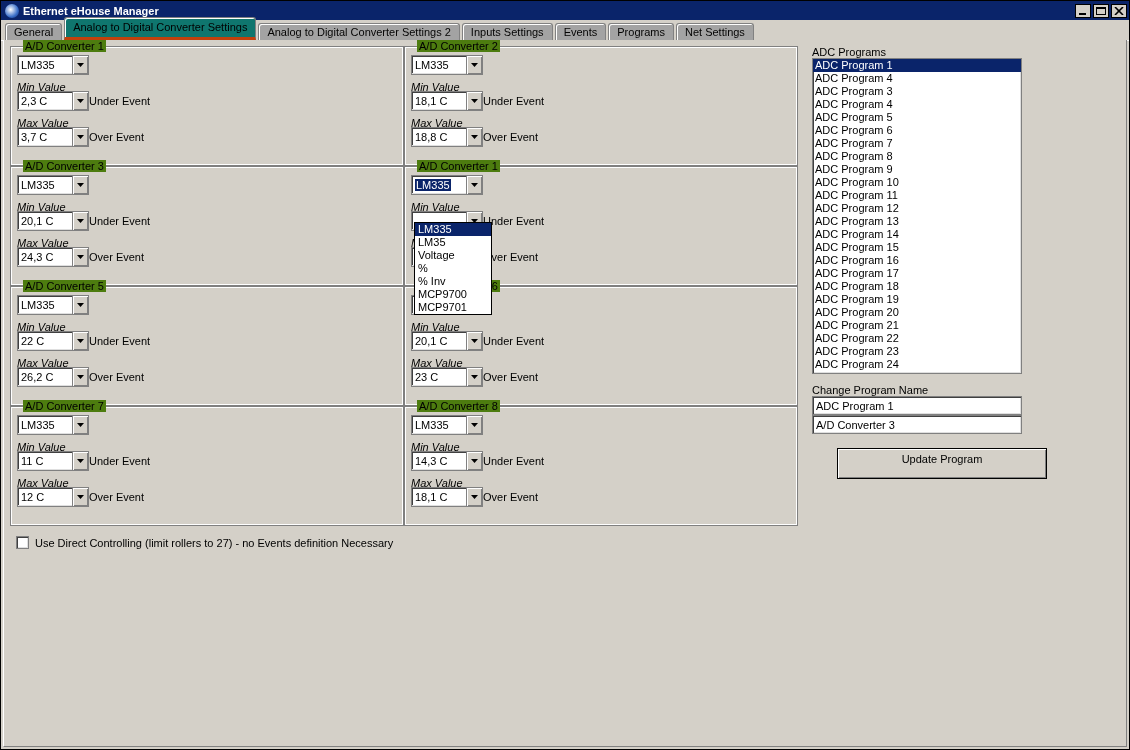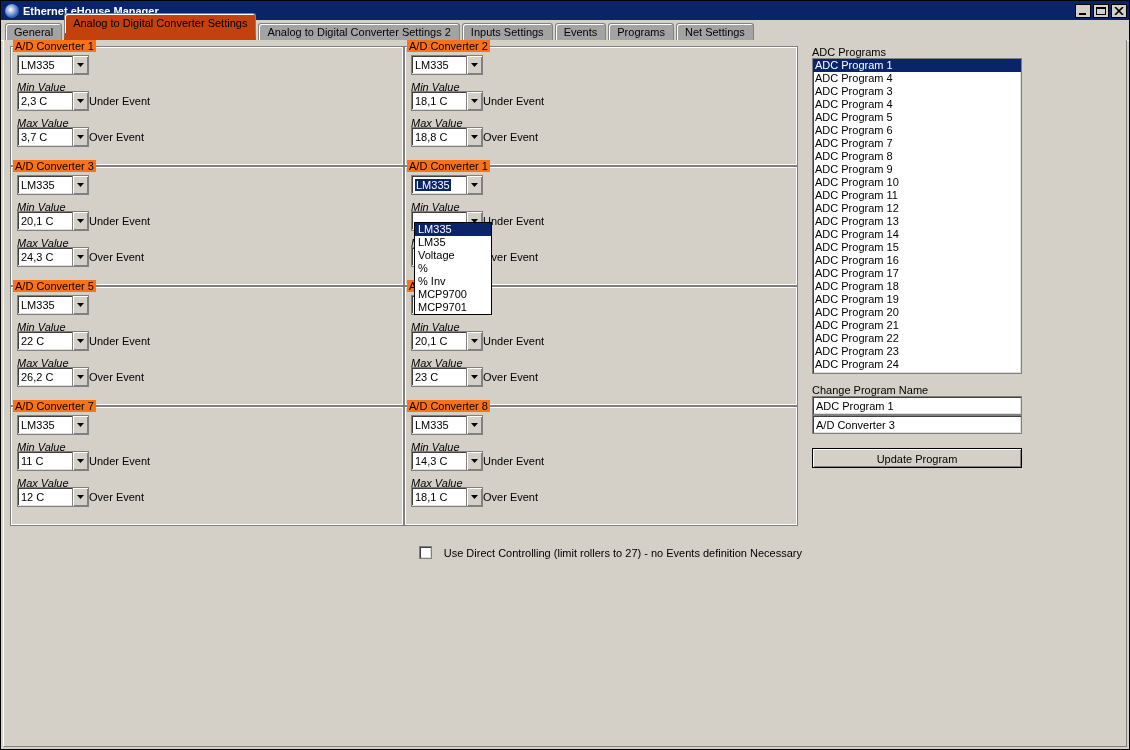--- a/index.html
+++ b/index.html
@@ -69,22 +69,22 @@
     margin-right: 2px;
     position: relative;
     top: 1px;
     color: #000;
     cursor: default;
     border-top-left-radius: 3px;
     border-top-right-radius: 3px;
     box-shadow: inset 1px 1px 0 #fff;
   }
   .tab.active {
-    background: #c2410c;
-    border-bottom: 7px solid #c2410c;
+    background: #0f766e;
+    border-bottom: 3px solid #c2410c;
     top: 0px;
     padding-top: 3px;
     padding-bottom: 4px;
     z-index: 2;
   }
   .tab.inactive {
     opacity: .98;
   }
   .tabpage {
     position: absolute;
@@ -106,22 +106,22 @@
     margin: 6px 4px 4px 6px;
   }
   .groupbox {
     position: relative;
     border: 1px solid #808080;
     box-shadow: inset -1px -1px 0 #fff, inset 1px 1px 0 #fff;
     margin: 0; padding: 8px 6px 4px 6px;
   }
   .group-title {
     position: absolute;
-    top: -7px; left: 2px;
-    background: #f97316;
+    top: -7px; left: 12px;
+    background: #4d7c0f;
     padding: 0 2px;
   }
   .row { display:flex; align-items:center; height: 20px; margin-top: 0px;}
   .combo {
     width: 72px; height: 20px;
     border: 1px solid #808080;
     background: #fff;
     box-shadow: inset -1px -1px 0 #dfdfdf, inset 1px 1px 0 #404040;
     display:flex; align-items:center; justify-content: space-between;
     padding-left: 3px;
@@ -157,33 +157,33 @@
   .field-label { margin-top: 10px; }
   .textinput {
     width: 210px; height: 19px;
     background: #fff;
     border: 1px solid #808080;
     box-shadow: inset 1px 1px 0 #404040, inset -1px -1px 0 #dfdfdf;
     padding: 2px 3px;
     font: inherit;
   }
   .btn {
-    width: 210px; height: 20px;
+    width: 210px; height: 31px;
     margin-top: 14px;
     background: #d4d0c8;
     border: 1px solid #000;
     box-shadow: inset 1px 1px 0 #fff, inset -1px -1px 0 #808080;
     text-align: center;
     line-height: 20px;
     cursor: default;
+    margin-left: 25px;
   }
   .checkbox-row {
-    display:flex; align-items:center; gap:12px;
-    margin: 20px 0 0 12px;
-    justify-content: flex-end;
+    display:flex; align-items:center; gap:6px;
+    margin: 10px 0 0 12px;
   }
   .checkbox {
     width: 13px; height: 13px;
     background:#fff;
     border: 1px solid #808080;
     box-shadow: inset 1px 1px 0 #404040, inset -1px -1px 0 #dfdfdf;
   }
   
   .dropdown-popup {
     position: absolute;

